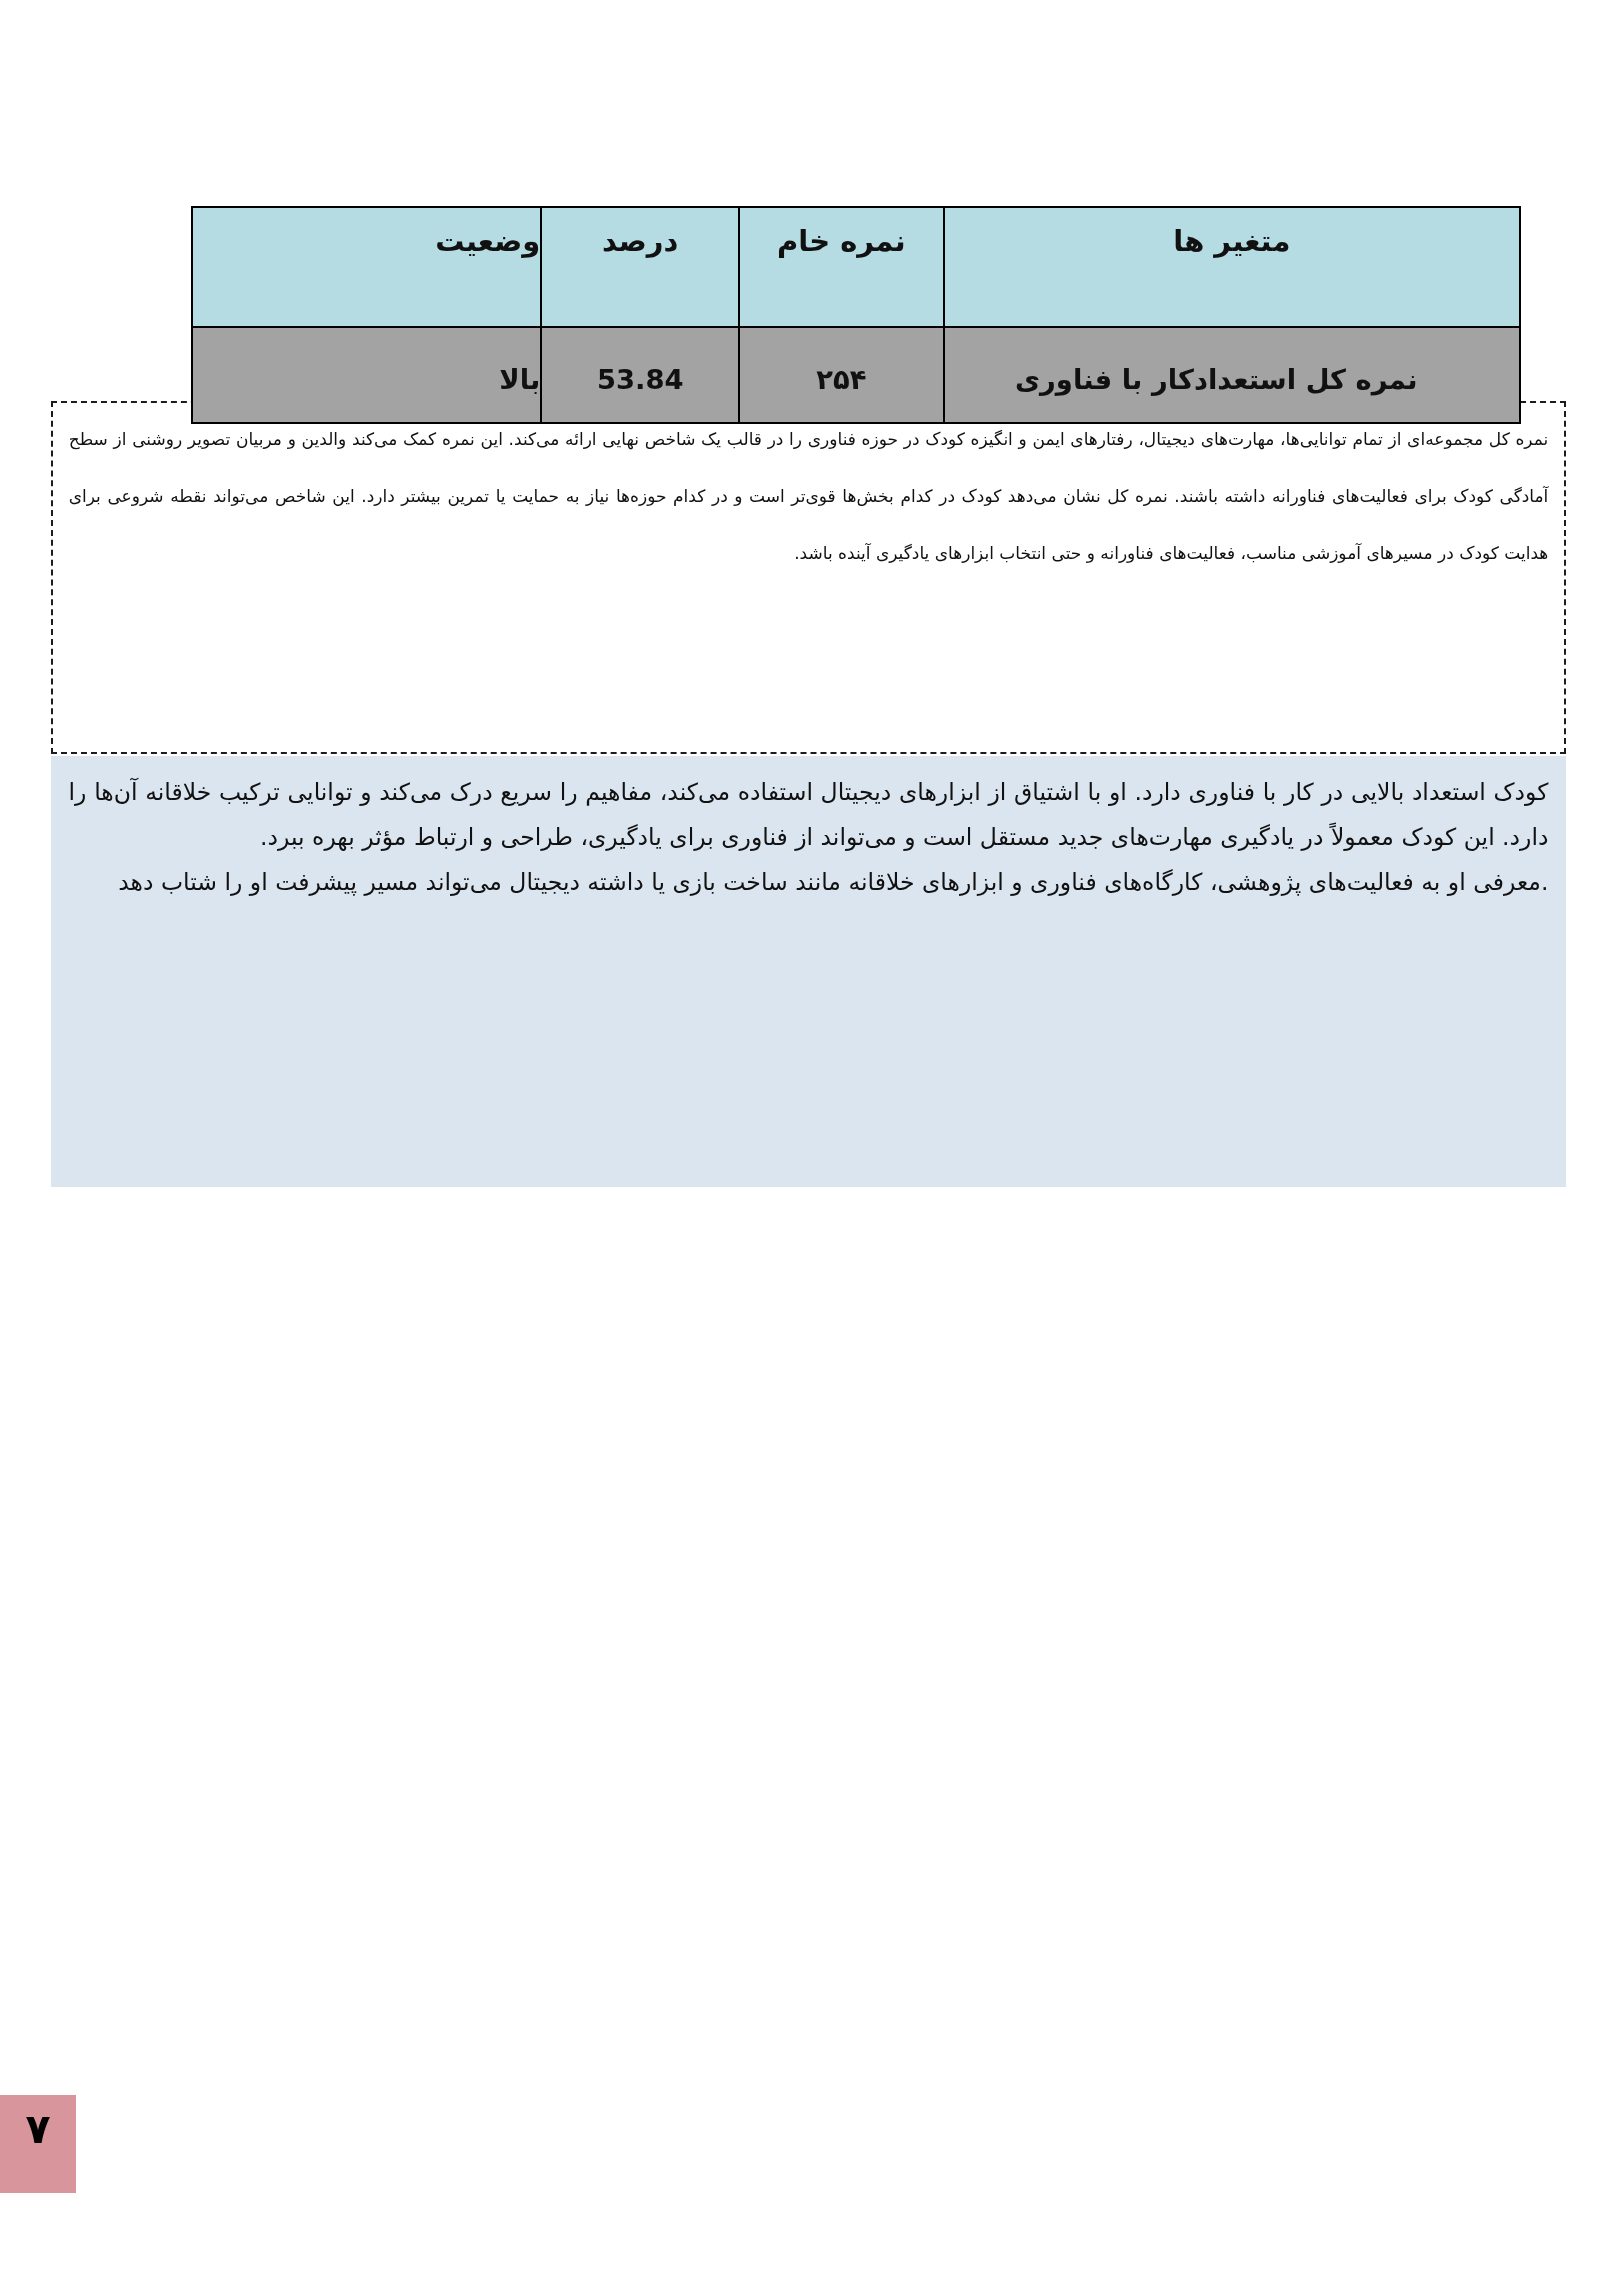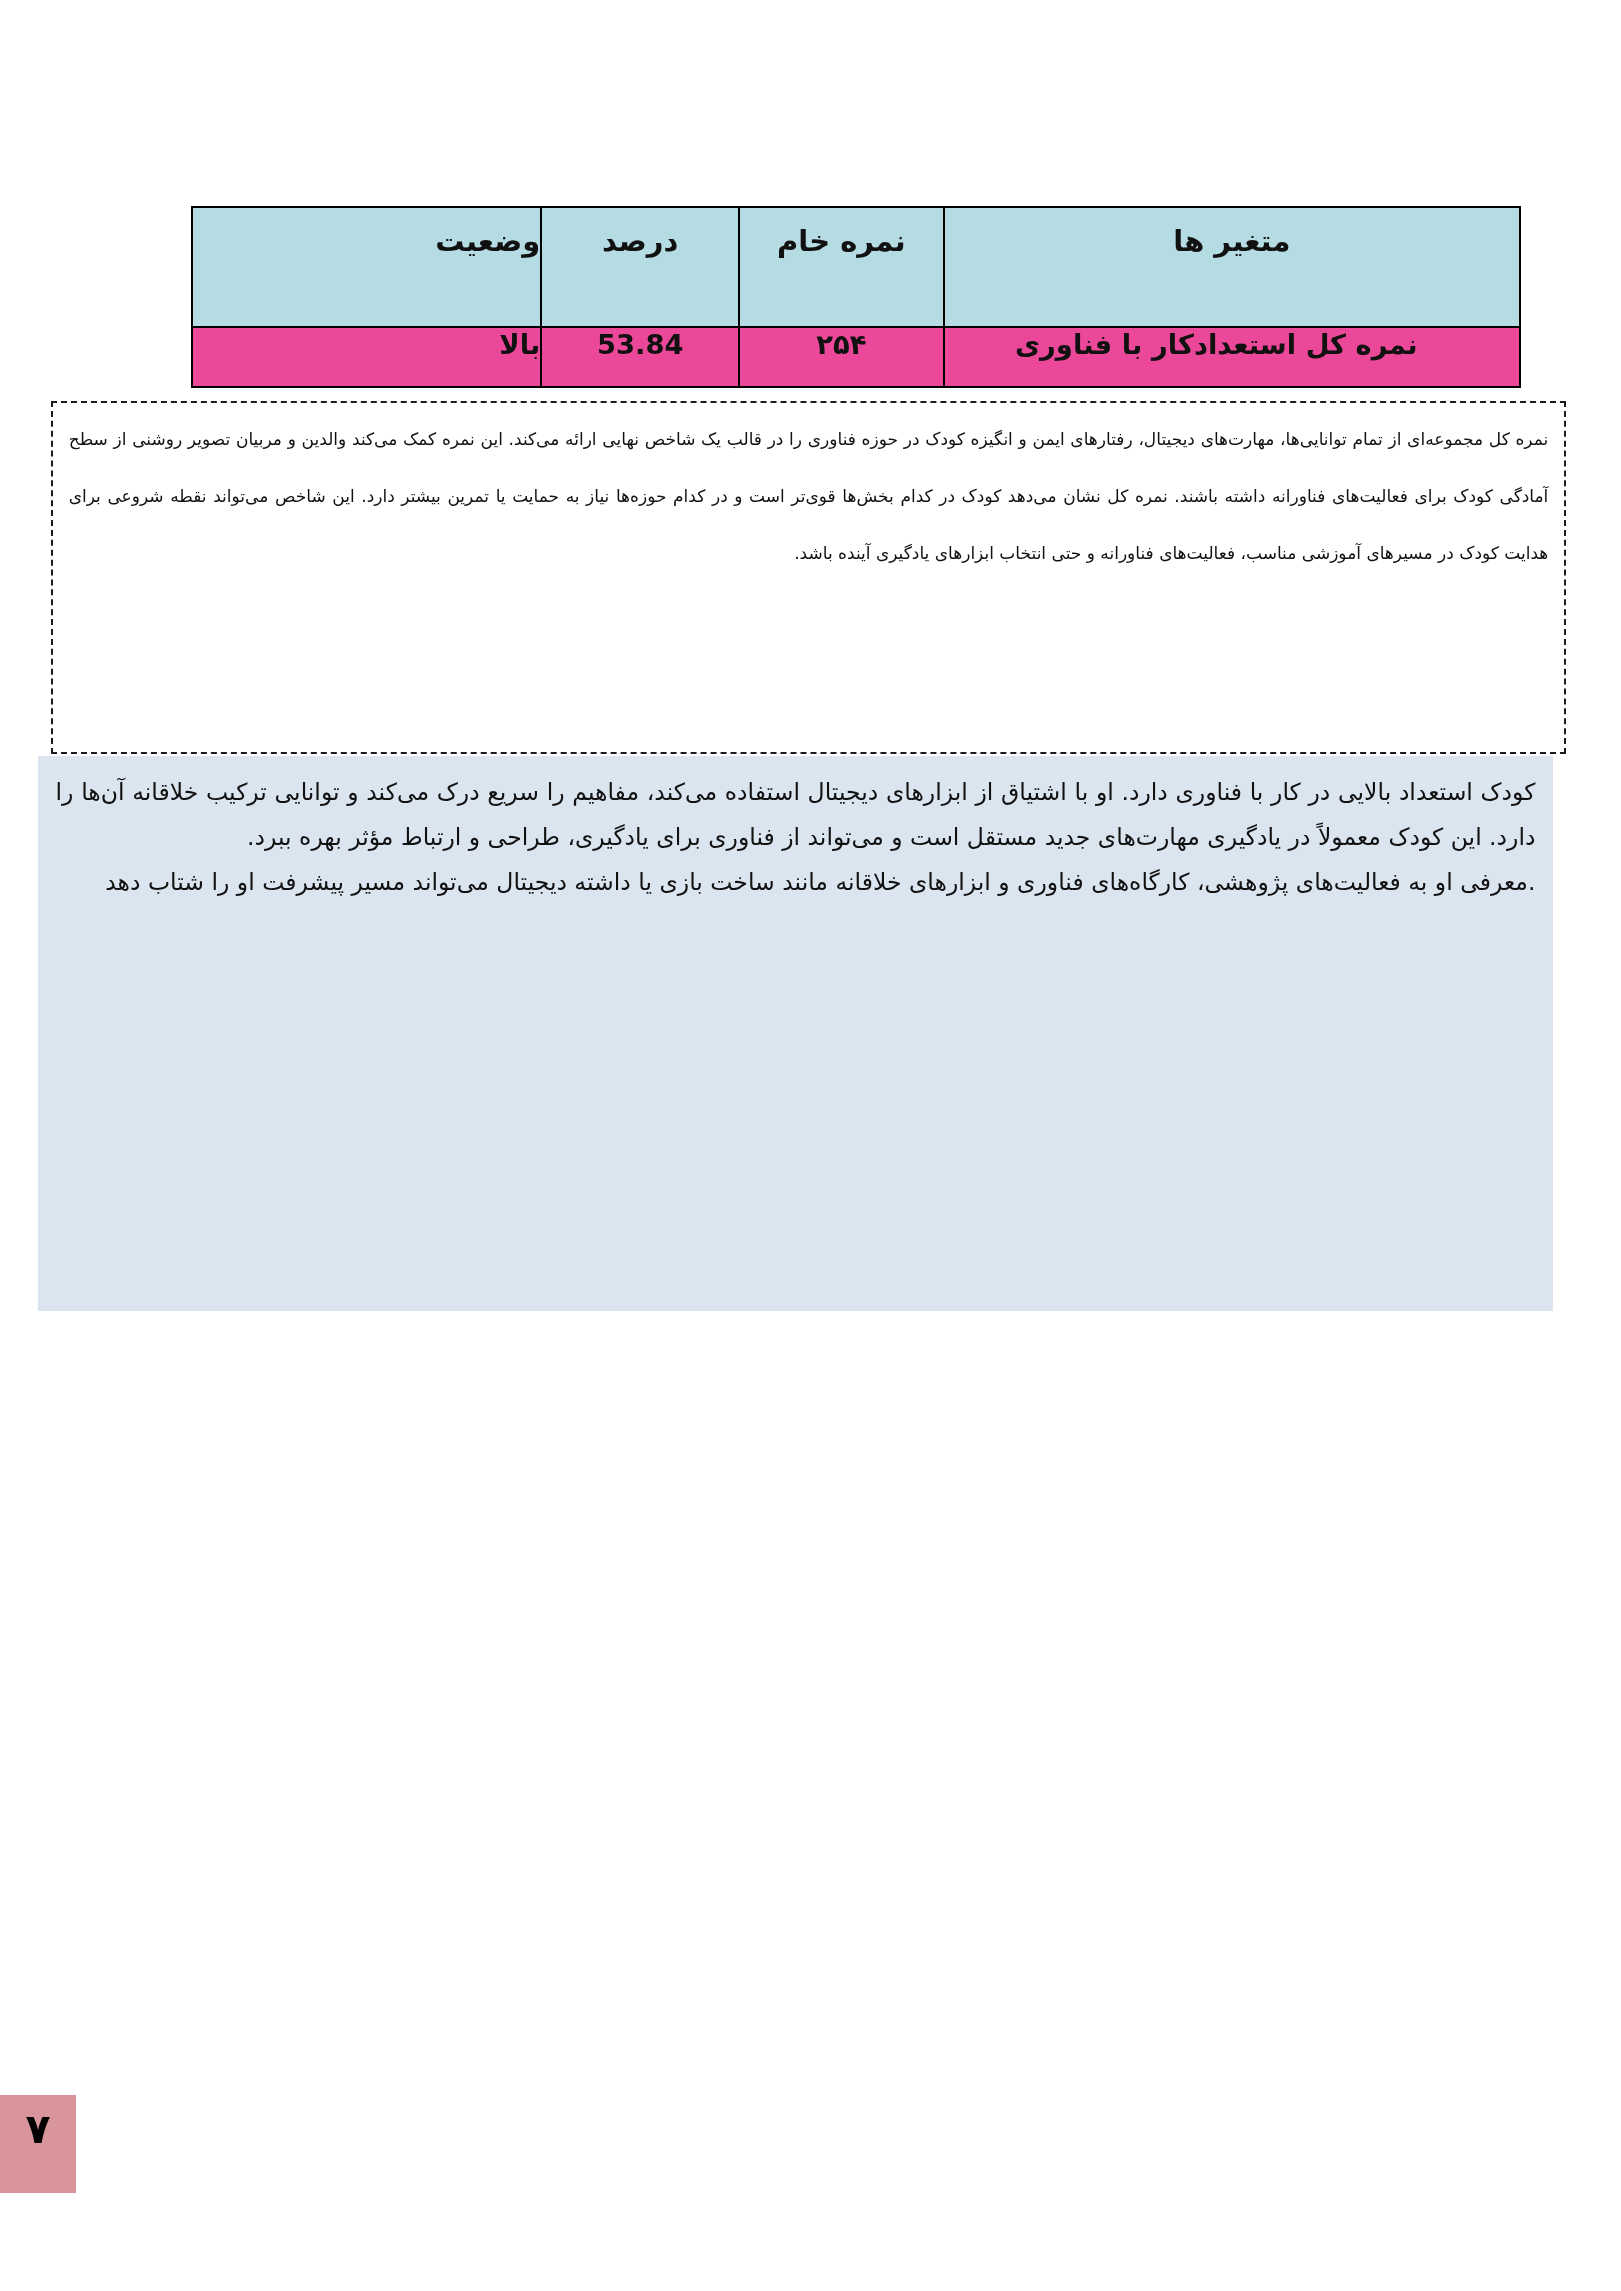--- a/index.html
+++ b/index.html
@@ -42,24 +42,24 @@
   .score-table tr.head th{
     background:var(--header-bg);
     height:120px;
     border-top-width:2.9px;
     border-bottom-width:2.9px;
     padding-top:15.7px;
     font-size:29px;
     font-weight:700;
   }
   .score-table tr.body td{
-    height:60px;
-    background:#ec4899;
+    height:96px;
+    background:#a3a3a3;
     border-bottom-width:2.9px;
-    padding-top:1px;
+    padding-top:36px;
     font-size:27.4px;
     font-weight:700;
   }
   .score-table .c-variables{width:43.4%;}
   .score-table .c-raw{width:15.4%;}
   .score-table .c-percent{width:14.9%;text-align:center;}
   .score-table .c-status{width:26.3%;}
   .score-table th:first-child,.score-table td:first-child{border-right-width:2.9px;}
   .score-table th:last-child,.score-table td:last-child{border-left-width:2.9px;text-align:right;}
   .score-table td.cell-variables{text-align:center;padding-left:9.8px;padding-right:41px;}
@@ -77,22 +77,22 @@
   .description-box p{
     font-size:17px;
     line-height:57px;
     text-align:justify;
     direction:rtl;
   }
 
   
   .result-box{
     position:absolute;
-    top:756px;left:38px;
-    width:1515px;height:555px;
+    top:756px;left:51px;
+    width:1515px;height:431px;
     background:var(--result-bg);
     padding:13.7px 17.6px 0 17.6px;
   }
   .result-box p{
     font-size:23.5px;
     line-height:45px;
     text-align:justify;
     direction:rtl;
   }
 

